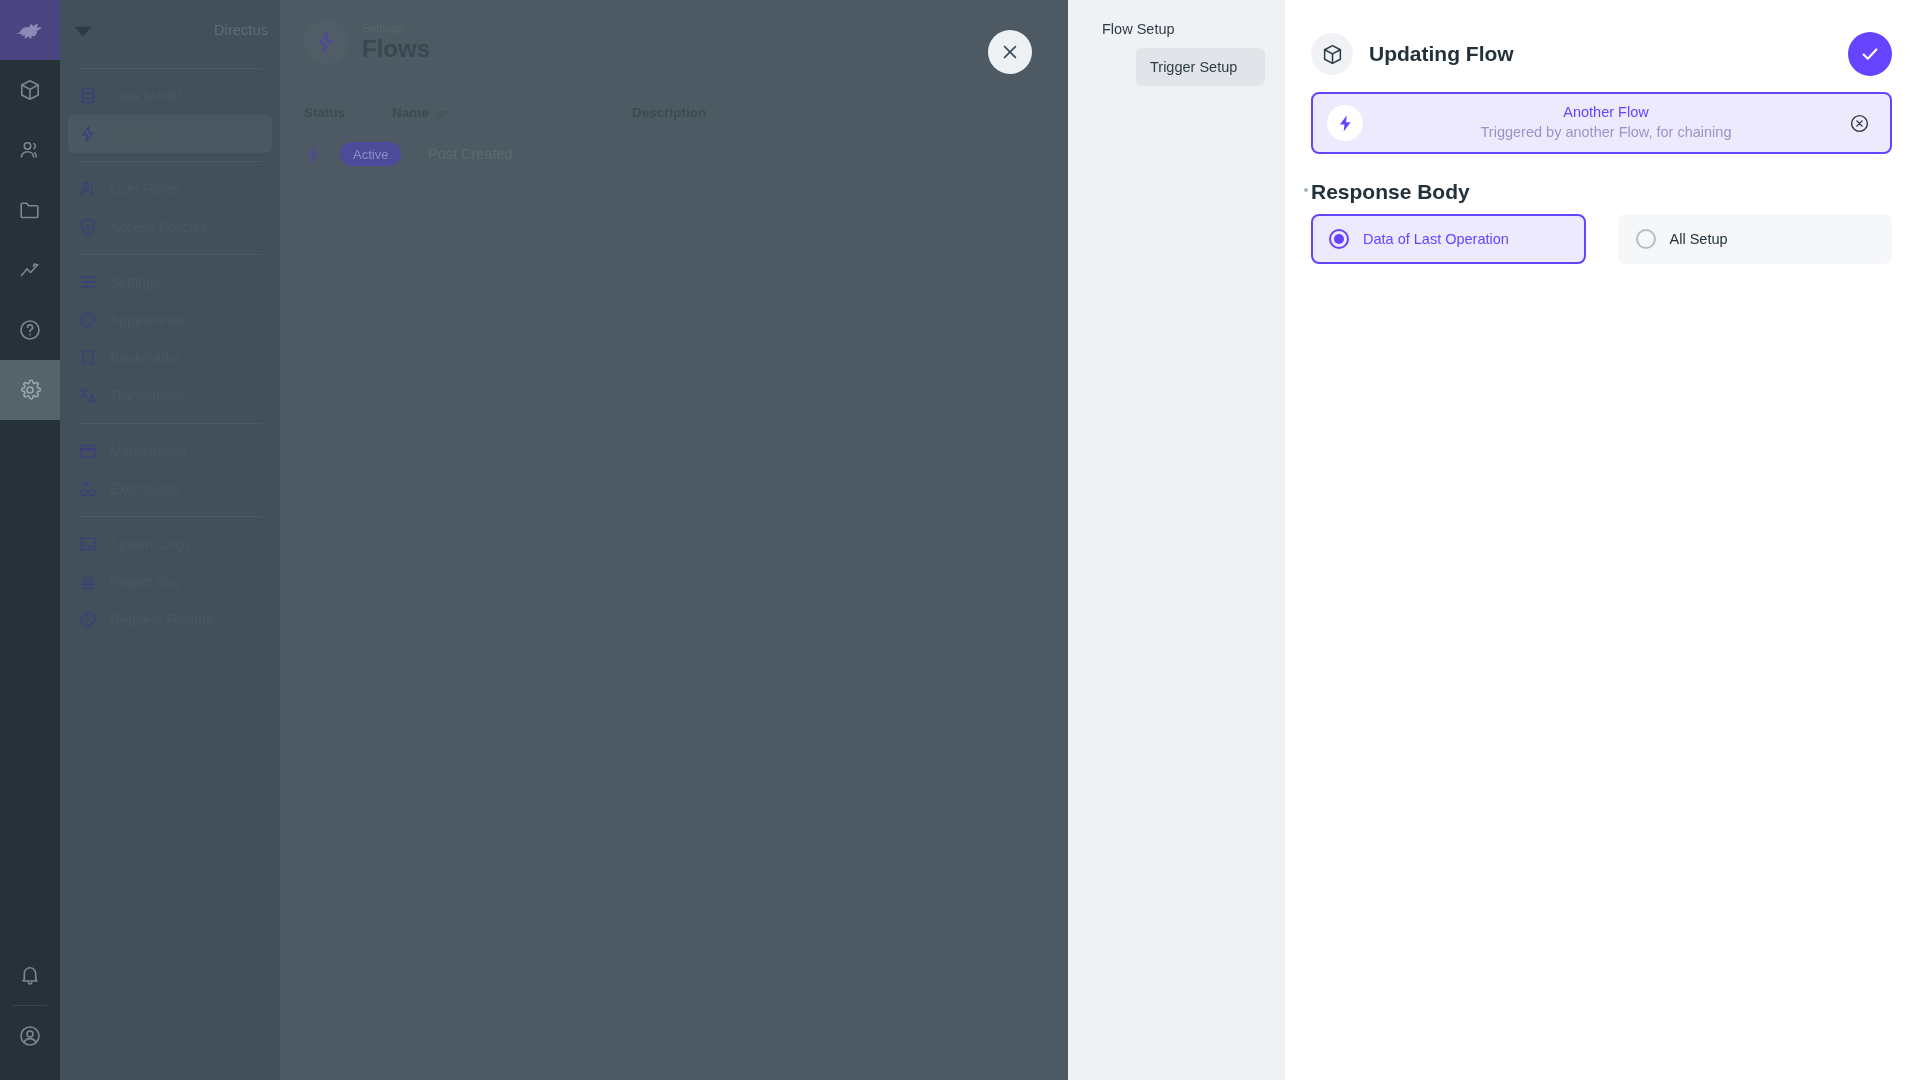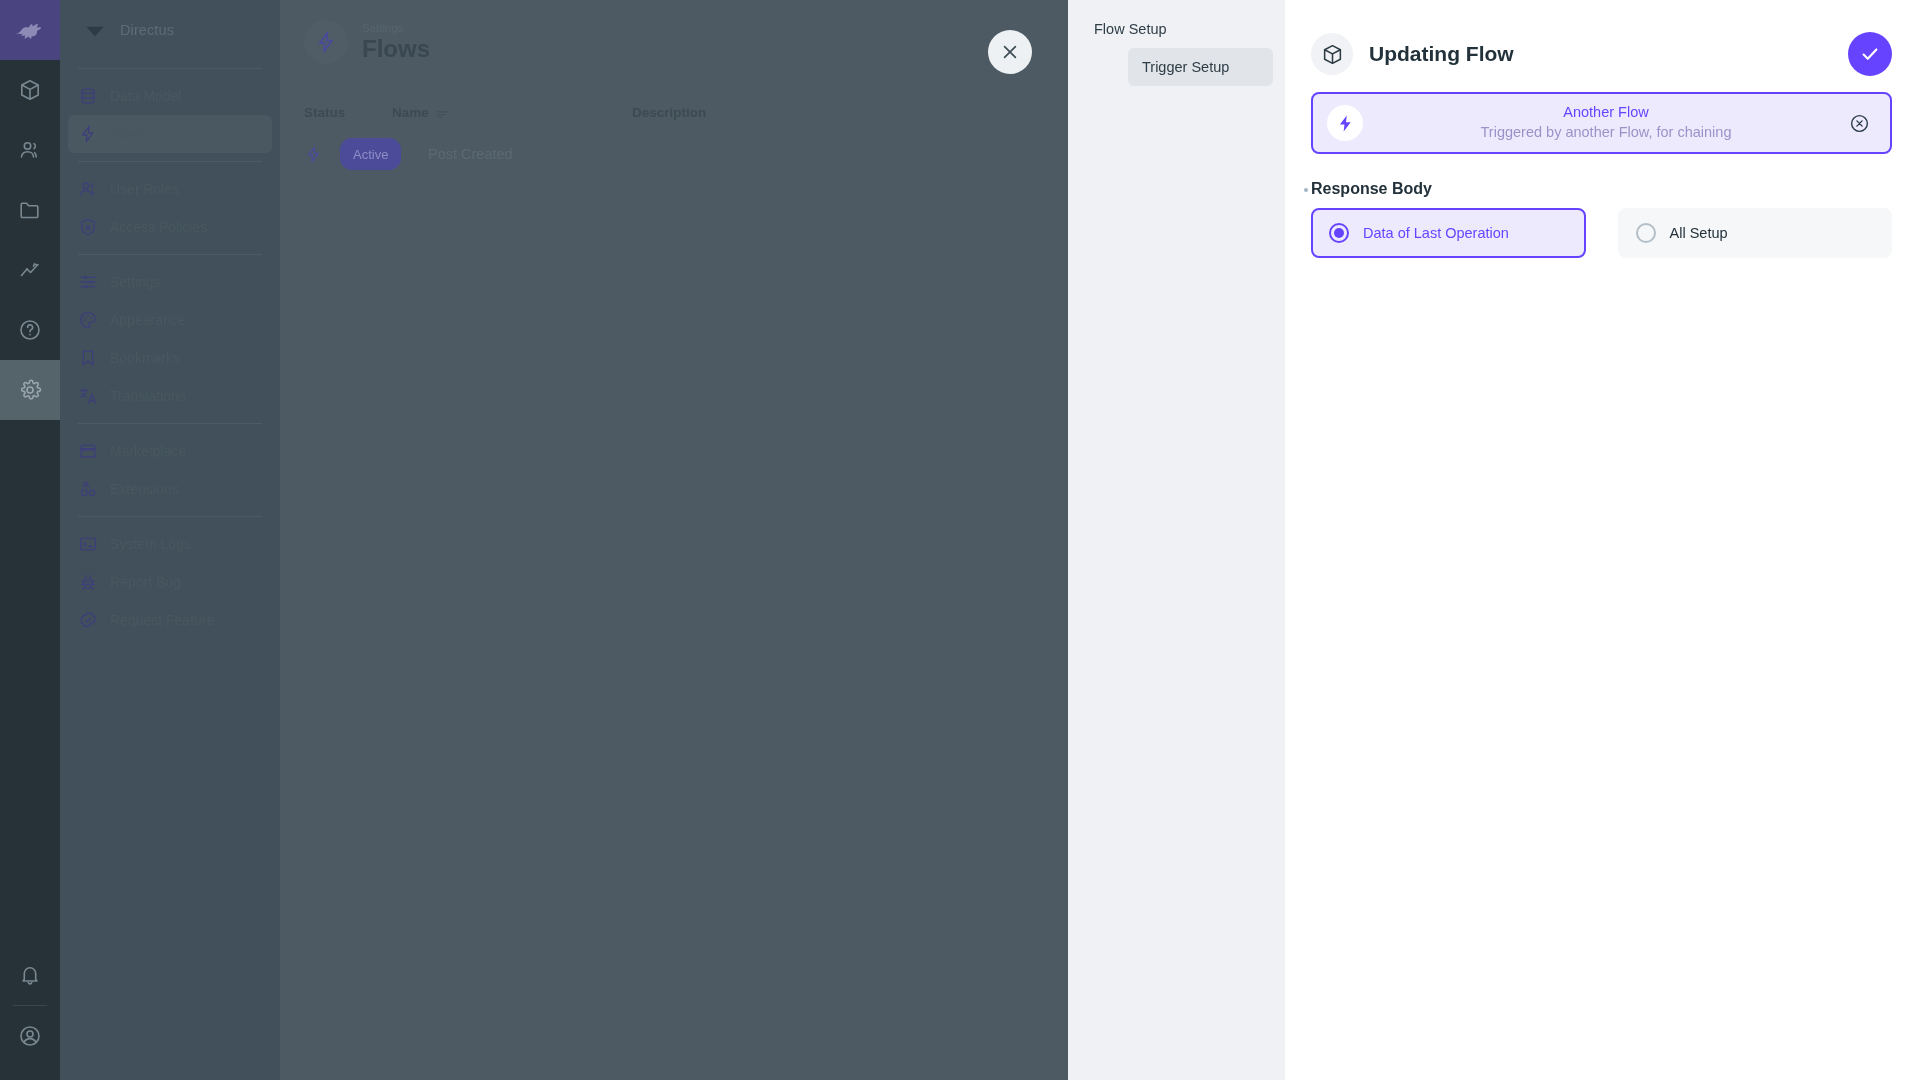--- a/index.html
+++ b/index.html
@@ -39,21 +39,21 @@
 
   
   .nav-sidebar {
     position: absolute; left: 60px; top: 0;
     width: 220px; height: 1080px;
     background: #41505a;
     z-index: 1;
   }
   .nav-header {
     height: 60px; display: flex; align-items: center;
-    padding: 0 24px; gap: 14px;
+    padding: 0 12px;  justify-content: space-between;
   }
   .nav-header .brand-mark { width: 22px; height: 22px; display:block; }
   .nav-header .brand-text {
     font-size: 14.5px; color: #5d6c77; letter-spacing: .1px;
   }
   .nav-divider { height: 1px; background: #4c5b65; margin: 8px 18px; }
   .nav-list { padding: 0 8px; }
   .nav-item {
     display: flex; align-items: center; gap: 12px;
     height: 38px; padding: 0 10px; border-radius: 6px;
@@ -92,42 +92,42 @@
   .th-desc   { width: 240px; }
   .sort-icon { width: 13px; height: 9px; display:block; opacity: .55; }
   .table-row {
     display: flex; align-items: center; height: 52px;
     font-size: 14.5px; color: #59676f;
   }
   .row-lead { width: 36px; color: #4b4b9a; }
   .row-lead svg { width: 19px; height: 19px; display: block; }
   .badge {
     display: inline-flex; align-items: center; justify-content: center;
-    height: 24px; padding: 16px 13px; border-radius: 12px;
+    height: 24px; padding: 8px 13px; border-radius: 12px;
     background: #4b4b9a; color: #8d8dc6; font-size: 13px;
   }
   .cell-status { width: 88px; }
   .cell-name { width: 240px; color: #5b6971; }
 
   
   .close-btn {
     position: absolute; left: 988px; top: 30px;
     width: 44px; height: 44px; border-radius: 50%;
     background: #eef1f3; border: none;
     display: flex; align-items: center; justify-content: center;
     color: #3c4b54; cursor: pointer; z-index: 5;
   }
   .close-btn svg { width: 20px; height: 20px; display: block; }
 
   
   .drawer-nav {
     position: absolute; left: 1068px; top: 0;
     width: 217px; height: 1080px;
     background: #eff1f5;
-    padding: 10px 12px;
+    padding: 10px 20px;
   }
   .drawer-nav-item {
     height: 38px; border-radius: 6px;
     display: flex; align-items: center;
     padding: 0 14px; font-size: 14.5px; color: #2f3d46;
   }
   .drawer-nav-item.active { background: #e1e5ea; margin-left: 48px; }
 
   
   .drawer {
@@ -172,21 +172,21 @@
   }
   .trigger-card .tc-icon svg { width: 21px; height: 21px; display:block; }
   .tc-text { flex: 1 1 auto; line-height: 1.35; text-align: center; }
   .tc-title { font-size: 14.5px; color: #6644ff; }
   .tc-sub { font-size: 14.5px; color: #9a93c8; }
   .tc-clear { color: #2b3a44; display:flex; cursor: pointer; }
   .tc-clear svg { width: 21px; height: 21px; display:block; }
 
   .field-label {
     margin: 26px 0 10px 0;
-    font-size: 16px; font-weight: bold; color: #22313a;
+    font-size: 21px; font-weight: bold; color: #22313a;
     position: relative;
   }
   .field-label::before {
     content: ""; position: absolute; left: -7px; top: 8px;
     width: 4px; height: 4px; border-radius: 50%; background: #a2b5c4;
   }
 
   .radio-grid {
     display: grid; grid-template-columns: 1fr 1fr;
     gap: 10px 32px;

